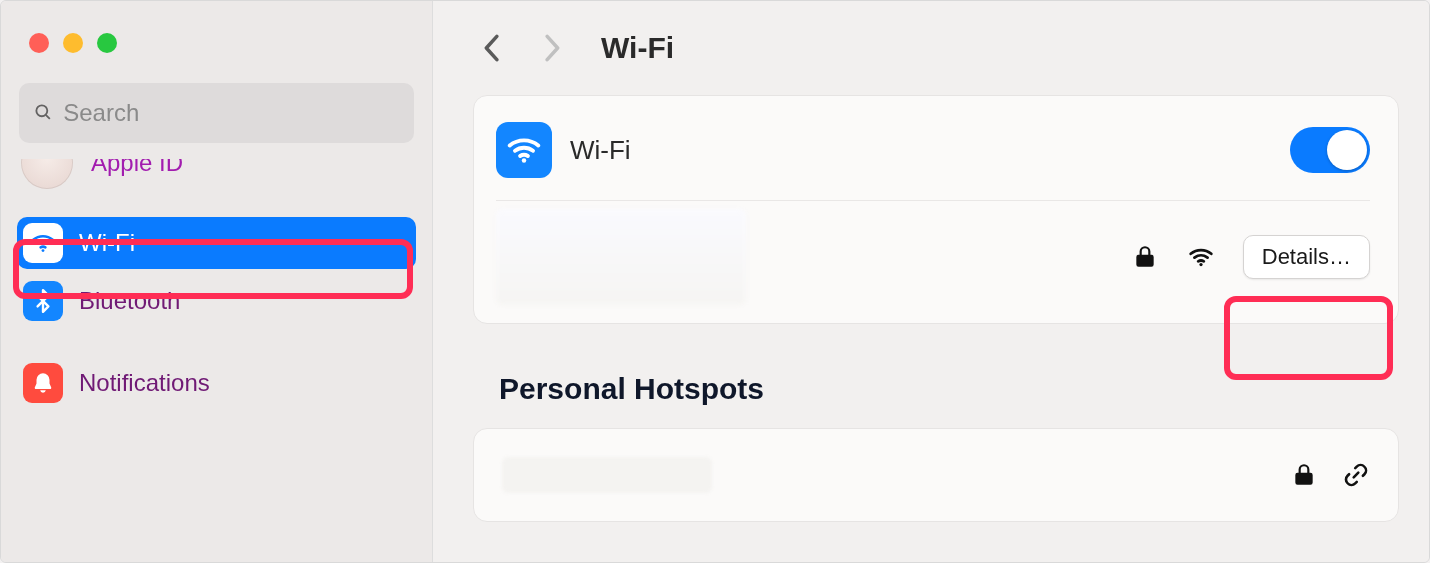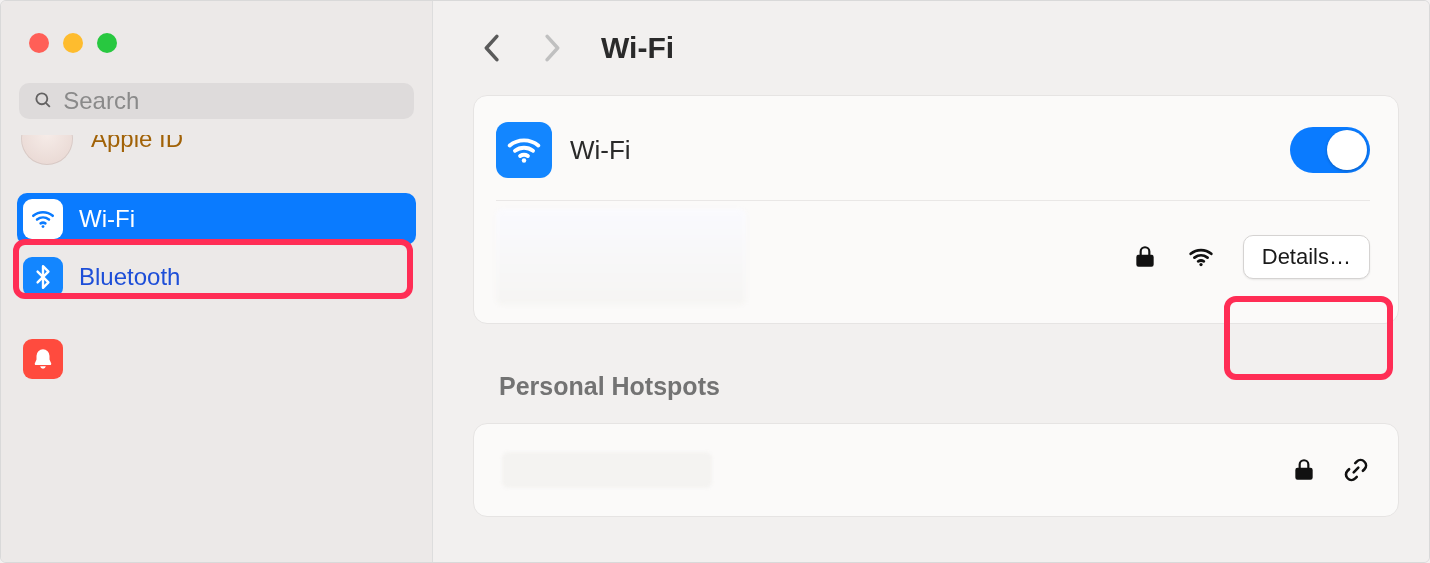--- a/index.html
+++ b/index.html
@@ -6,29 +6,29 @@
   html, body { width: 1430px; height: 563px; font-family: -apple-system, "Helvetica Neue", Helvetica, Arial, sans-serif; background:#f3f1f1; overflow:hidden; }
   .root { display:flex; width:100%; height:100%; border:1px solid #d9d9d9; border-radius:6px; overflow:hidden; background:#f1efef;}
   
   .sidebar { width:432px; min-width:432px; background:#ece9e8; border-right:1px solid #ddd; position:relative; padding:18px 14px 0 14px;}
   .traffic-lights { display:flex; gap:14px; padding:14px 0 0 14px;}
   .tl { width:20px; height:20px; border-radius:50%; }
   .tl-close { background:#ff5f57;}
   .tl-min { background:#febc2e;}
   .tl-max { background:#28c840;}
   .search-wrap { margin:30px 4px 0 4px; }
-  .search { width:100%; height:36px; border-radius:10px; border:none; background:#dedbdb; display:flex; align-items:center; padding:0 14px; gap:10px;}
+  .search { width:100%; height:60px; border-radius:10px; border:none; background:#dedbdb; display:flex; align-items:center; padding:0 14px; gap:10px;}
   .search input { border:none; background:transparent; outline:none; font-size:24px; color:#8a8a8a; width:100%; }
   .search input::placeholder { color:#8a8a8a; }
   .search-ico { width:22px; height:22px; opacity:0.55; }
   .account-row { display:flex; align-items:center; gap:18px; margin:24px 6px 0 6px;}
   .avatar { width:52px; height:52px; border-radius:50%; background:radial-gradient(circle at 50% 40%, #f6ece8, #e6d4cf); box-shadow:inset 0 0 0 1px rgba(0,0,0,0.08);}
-  .account-label { font-size:24px; color:#a16207;}
+  .account-label { font-size:24px; color:#a21caf;}
   .nav { margin-top:22px; display:flex; flex-direction:column; gap:6px; padding:0 2px;}
-  .nav-item { height:52px; display:flex; align-items:center; gap:16px; padding:0 12px 0 6px; border-radius:10px; font-size:24px; color:#1d4ed8; position:relative;}
+  .nav-item { height:52px; display:flex; align-items:center; gap:16px; padding:0 12px 0 6px; border-radius:10px; font-size:24px; color:#701a75; position:relative;}
   .nav-item.active { background:#0a7bff; color:#ffffff; }
   .nav-ico { width:40px; height:40px; border-radius:9px; display:flex; align-items:center; justify-content:center; color:#fff; flex-shrink:0;}
   .nav-ico.blue { background:#1386ff;}
   .nav-ico.red { background:#ff4b3e;}
   .nav-ico svg { width:26px; height:26px; display:block;}
   .nav-item.active .nav-ico { background:#ffffff; color:#0a7bff;}
   .highlight-box { position:absolute; border:6px solid #ff2d55; border-radius:12px; pointer-events:none;}
   .hl-sidebar { left:12px; top:238px; width:400px; height:60px;}
   
   .acct-clip { overflow:hidden; height:36px; margin-top:16px;}
@@ -50,21 +50,21 @@
   .toggle { width:80px; height:46px; border-radius:46px; background:#0a7bff; position:relative; flex-shrink:0;}
   .toggle .knob { position:absolute; right:3px; top:3px; width:40px; height:40px; border-radius:50%; background:#fff; box-shadow:0 1px 3px rgba(0,0,0,0.25);}
   .hr { height:1px; background:#e9e7e6; margin:22px 0 16px 0;}
   .net-row { display:flex; align-items:center; position:relative; height:80px;}
   .net-name-mask { width:250px; height:96px; border-radius:6px; background:linear-gradient(#fafafe,#f6f5f3); filter:blur(2px);}
   .net-right { margin-left:auto; display:flex; align-items:center; gap:28px;}
   .glyph { width:28px; height:28px; color:#111; display:flex; align-items:center; justify-content:center;}
   .glyph svg { width:26px; height:26px; }
   .details-btn { background:#ffffff; border:1px solid #d5d3d2; border-radius:10px; padding:8px 18px; font-size:22px; color:#1a1a1a; box-shadow:0 1px 2px rgba(0,0,0,0.08);}
   .hl-details { position:absolute; left:750px; top:200px; width:169px; height:84px;}
-  .section-title { font-size:25px; font-weight:700; color:#737373; margin:48px 0 0 26px;}
+  .section-title { font-size:30px; font-weight:700; color:#0f172a; margin:48px 0 0 26px;}
   .panel2 { background:#fbfaf9; border:1px solid #e6e4e3; border-radius:14px; margin-top:22px; padding:28px; display:flex; align-items:center;}
   .panel2 .mask2 { width:210px; height:36px; border-radius:6px; background:#f4f3f1; filter:blur(1.5px);}
   .panel2 .spacer { flex:1;}
   .link-ico svg { transform:rotate(-45deg); }
 </style>
 </head>
 <body>
 
 <div class="root">
 
@@ -120,20 +120,21 @@
 
 
       <div style="height:18px"></div>
 
       <div class="nav-item">
         <span class="nav-ico red">
           <svg viewBox="0 0 24 24" fill="currentColor">
               <path d="M12 3a6 6 0 0 0-6 6v3.5L4.5 16a1 1 0 0 0 .9 1.5h13.2a1 1 0 0 0 .9-1.5L18 12.5V9a6 6 0 0 0-6-6zm0 18a2.6 2.6 0 0 0 2.6-2.2H9.4A2.6 2.6 0 0 0 12 21z"></path>
             </svg>
         </span>
+        <span>Notifications</span>
       </div>
 
     </nav>
 
     <div class="highlight-box hl-sidebar"></div>
   </aside>
 
   <main class="main">
 
     <div class="titlebar">

